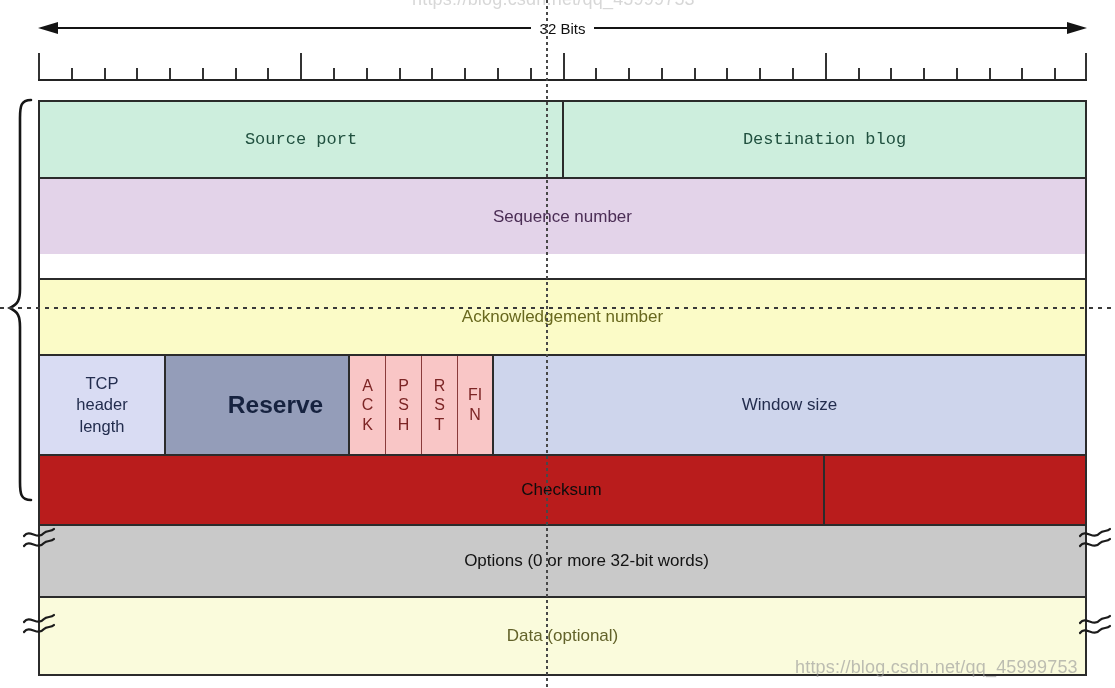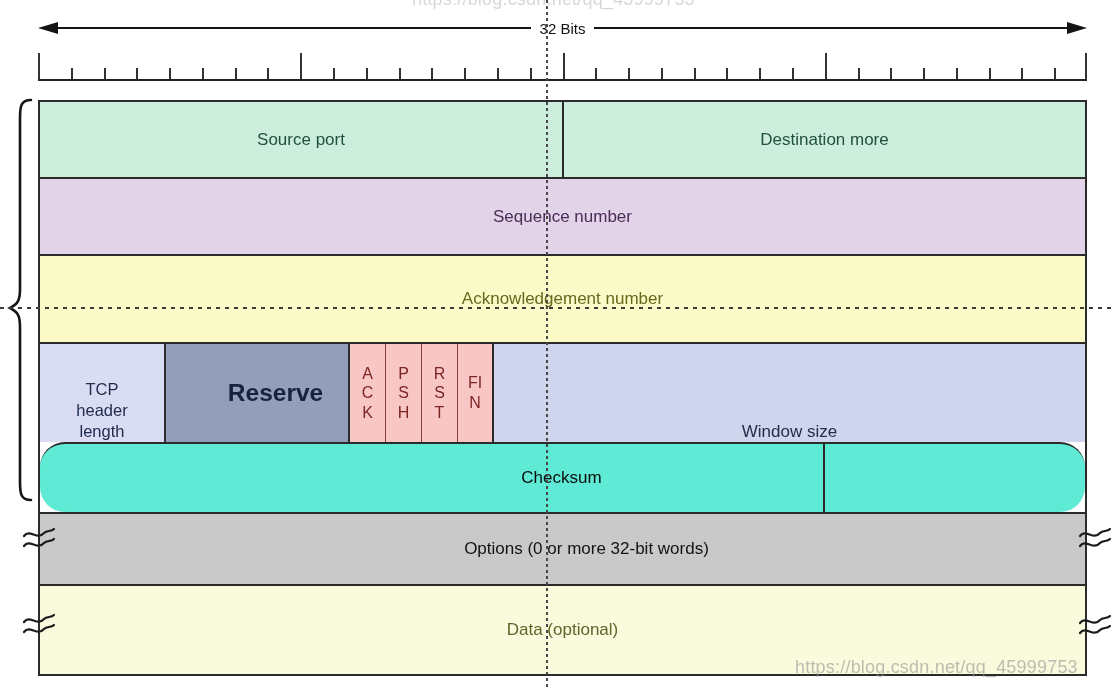--- a/index.html
+++ b/index.html
@@ -29,31 +29,31 @@
     background:repeating-linear-gradient(180deg,#484848 0 2.5px,transparent 2.5px 6px); }
   .hline { position:absolute; left:0; right:0; top:307px; height:2px; z-index:6;
     background:repeating-linear-gradient(90deg,#3a3a3a 0 4.5px,transparent 4.5px 9px); }
 
   
   .tcp-box { position:absolute; left:38px; top:100px; width:1049px; height:576px;
     border:2px solid #2b2b2b; box-sizing:border-box; display:flex; flex-direction:column; z-index:3; }
   .row { display:flex; align-items:center; justify-content:center; box-sizing:border-box;
     font-size:17px; position:relative; }
   .row + .row { border-top:2px solid #2b2b2b; }
-  .r1 { height:75px; } .r2 { height:77px; } .r3 { height:88px; }
+  .r1 { height:75px; } .r2 { height:77px; } .r3 { height:76px;margin-top:24px; }
   .r4 { height:100px; } .r5 { height:70px; } .r6 { height:72px; } .r7 { flex:1; }
 
   .cell { display:flex; align-items:center; justify-content:center; height:100%; box-sizing:border-box; }
   .cell-l { width:524px; border-right:2px solid #2b2b2b; }
   .cell-r { flex:1; }
 
-  .t-ports   { color:#20503f; }
+  .t-ports   { color:#20503f;font-family:Liberation Mono, monospace; }
   .t-seq     { color:#4b2d55; }
   .t-ack     { color:#68681e; }
-  .t-blue    { color:#232d4e;align-items:flex-end; }
+  .t-blue    { color:#232d4e; }
   .t-plain   { color:#0d0d0d; }
   .t-options { color:#131313;padding-left:48px; }
   .t-data    { color:#62622a; }
 
   
   .thl { width:124px; }
   .thl-label { max-width:72px; text-align:center; line-height:1.28; font-size:16.5px; }
   .reserve { width:186px; border-left:2px solid #2b2b2b; border-right:2px solid #2b2b2b; }
   .reserve-label { font-size:24.5px; font-weight:bold; color:#16223f; }
   .flag { width:36px; border-right:1.5px solid #8a3b3b; }
@@ -139,21 +139,21 @@
     <path d="M25,3 C15,3 14,9 14,21 L14,192 C14,203 12,207 4,211 C12,215 14,219 14,230 L14,385 C14,397 15,403 25,403"></path>
   </svg>
 
   <div class="tcp-box">
 
     <div class="row r1" style="background: rgb(205, 238, 221);">
       <div class="cell cell-l t-ports">
         <span>Source port</span>
       </div>
       <div class="cell cell-r t-ports">
-        <span>Destination more</span>
+        <span>Destination blog</span>
       </div>
     </div>
 
     <div class="row r2 t-seq" style="background: rgb(227, 211, 233);">
       <span>Sequence number</span>
     </div>
 
     <div class="row r3 t-ack" style="background: rgb(251, 251, 199);">
       <span>Acknowledgement number</span>
     </div>
@@ -175,21 +175,21 @@
         <span class="flag-label">RST</span>
       </div>
       <div class="cell flag last" style="background: rgb(249, 198, 198);">
         <span class="flag-label">FIN</span>
       </div>
       <div class="cell window t-blue" style="background: rgb(206, 213, 236);">
         <span>Window size</span>
       </div>
     </div>
 
-    <div class="row r5" style="background: #5eead4; border-radius: 25px;">
+    <div class="row r5" style="background: #b91c1c;">
       <div class="cell cell-l t-plain">
         <span>Checksum</span>
       </div>
     </div>
 
     <div class="row r6 t-options" style="background: rgb(201, 201, 201);">
       <span>Options (0 or more 32-bit words)</span>
     </div>
 
     <div class="row r7 t-data" style="background: rgb(250, 251, 220);">

